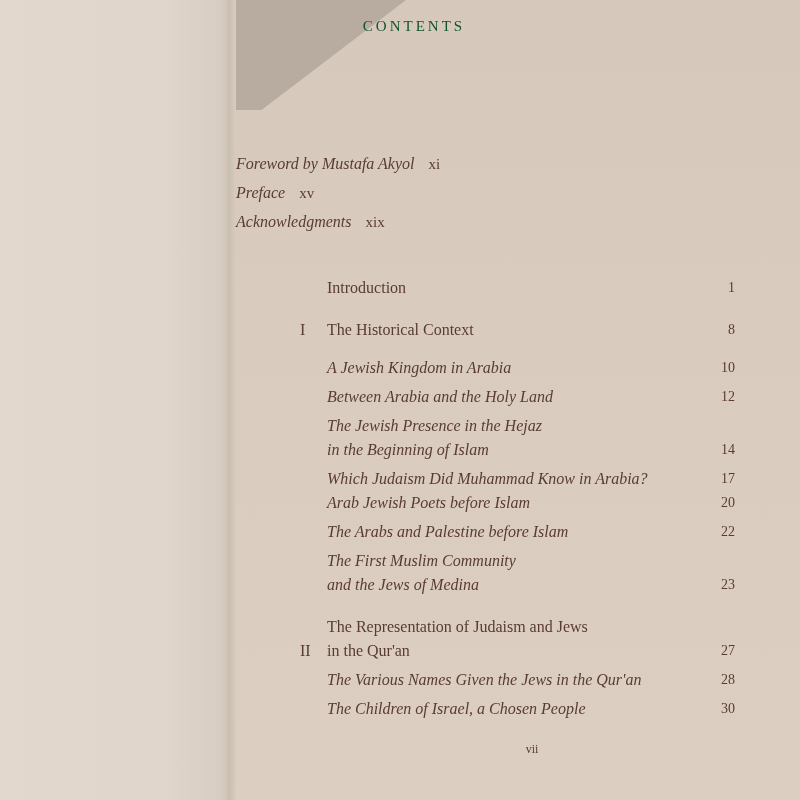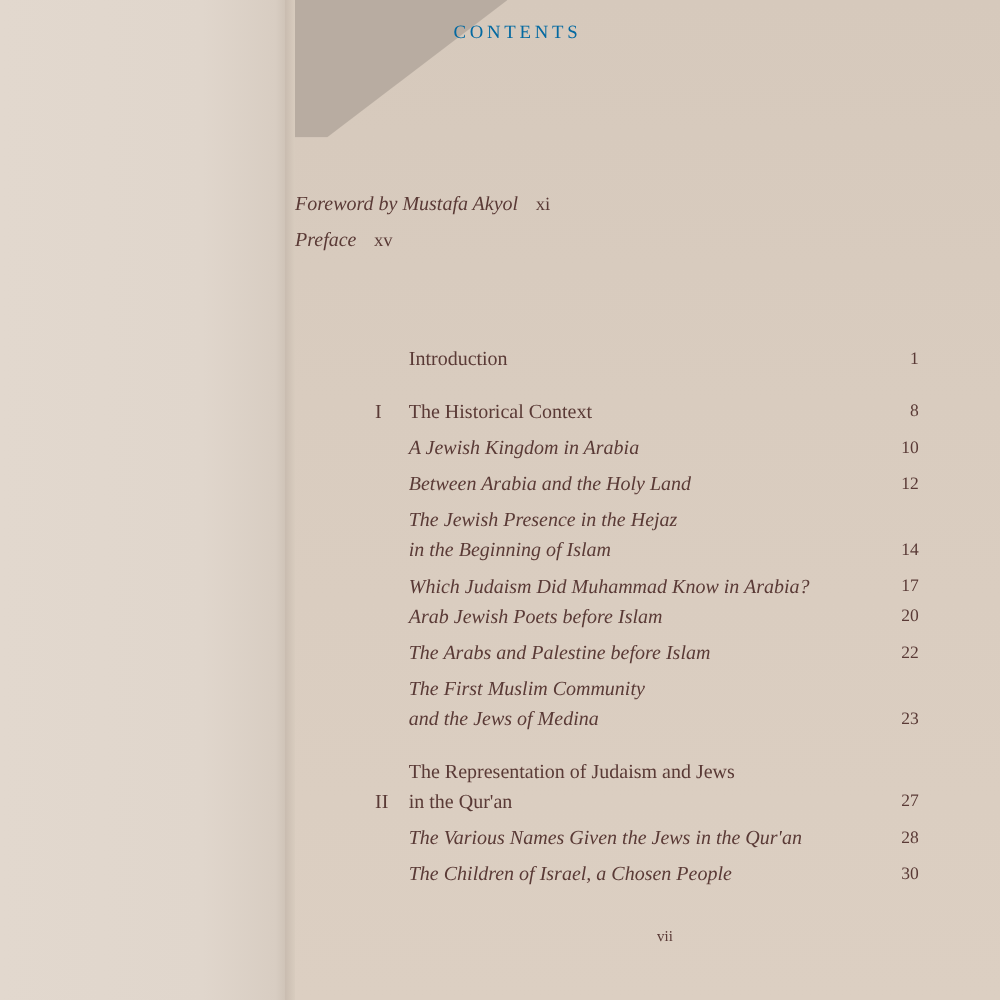--- a/index.html
+++ b/index.html
@@ -22,21 +22,21 @@
       background: linear-gradient(180deg, #d6c9bc 0%, #d9ccbf 40%, #dccfc2 100%);
     }
     .shadow {
       position: absolute; left: 236px; top: 0; width: 170px; height: 110px;
       background: #b3a79c;
       clip-path: polygon(0 0, 100% 0, 15% 100%, 0 100%);
       opacity: 0.85;
     }
     .title {
       position: absolute; left: 0; width: 800px; top: 18px; padding-left: 28px; box-sizing: border-box;
-      text-align: center; font-size: 15px; letter-spacing: 3px; color: #0369a1;
+      text-align: center; font-size: 15px; letter-spacing: 3px; color: #14532d;
     }
     .front {
       position: absolute; top: 155px; left: 236px; width: 564px; text-align: left;
     }
     .front-line { height: 29px; font-size: 16px; }
     .front-line .t { font-style: italic; }
     .front-line .p { margin-left: 14px; font-size: 15px; }
     .toc { position: absolute; left: 300px; top: 265px; width: 435px; }
     .row { position: relative; display: flex; align-items: flex-end; font-size: 16px; line-height: 24px; }
     .row .num { width: 27px; flex: none; }
@@ -57,34 +57,37 @@
 
 <div class="title">CONTENTS</div>
 
 <div class="front">
   <div class="front-line">
     <span class="t">Foreword by Mustafa Akyol</span><span class="p">xi</span>
   </div>
   <div class="front-line">
     <span class="t">Preface</span><span class="p">xv</span>
   </div>
+  <div class="front-line">
+    <span class="t">Acknowledgments</span><span class="p">xix</span>
+  </div>
 </div>
 
 <div class="toc">
   <div class="row" style="margin-top:11px">
     <span class="num"></span>
     <span class="label">Introduction</span>
     <span class="page">1</span>
   </div>
   <div class="row" style="margin-top:18px">
     <span class="num">I</span>
     <span class="label">The Historical Context</span>
     <span class="page">8</span>
   </div>
-  <div class="row italic" style="margin-top:5px">
+  <div class="row italic" style="margin-top:14px">
     <span class="num"></span>
     <span class="label">A Jewish Kingdom in Arabia</span>
     <span class="page">10</span>
   </div>
   <div class="row italic" style="margin-top:5px">
     <span class="num"></span>
     <span class="label">Between Arabia and the Holy Land</span>
     <span class="page">12</span>
   </div>
   <div class="row italic" style="margin-top:5px">

